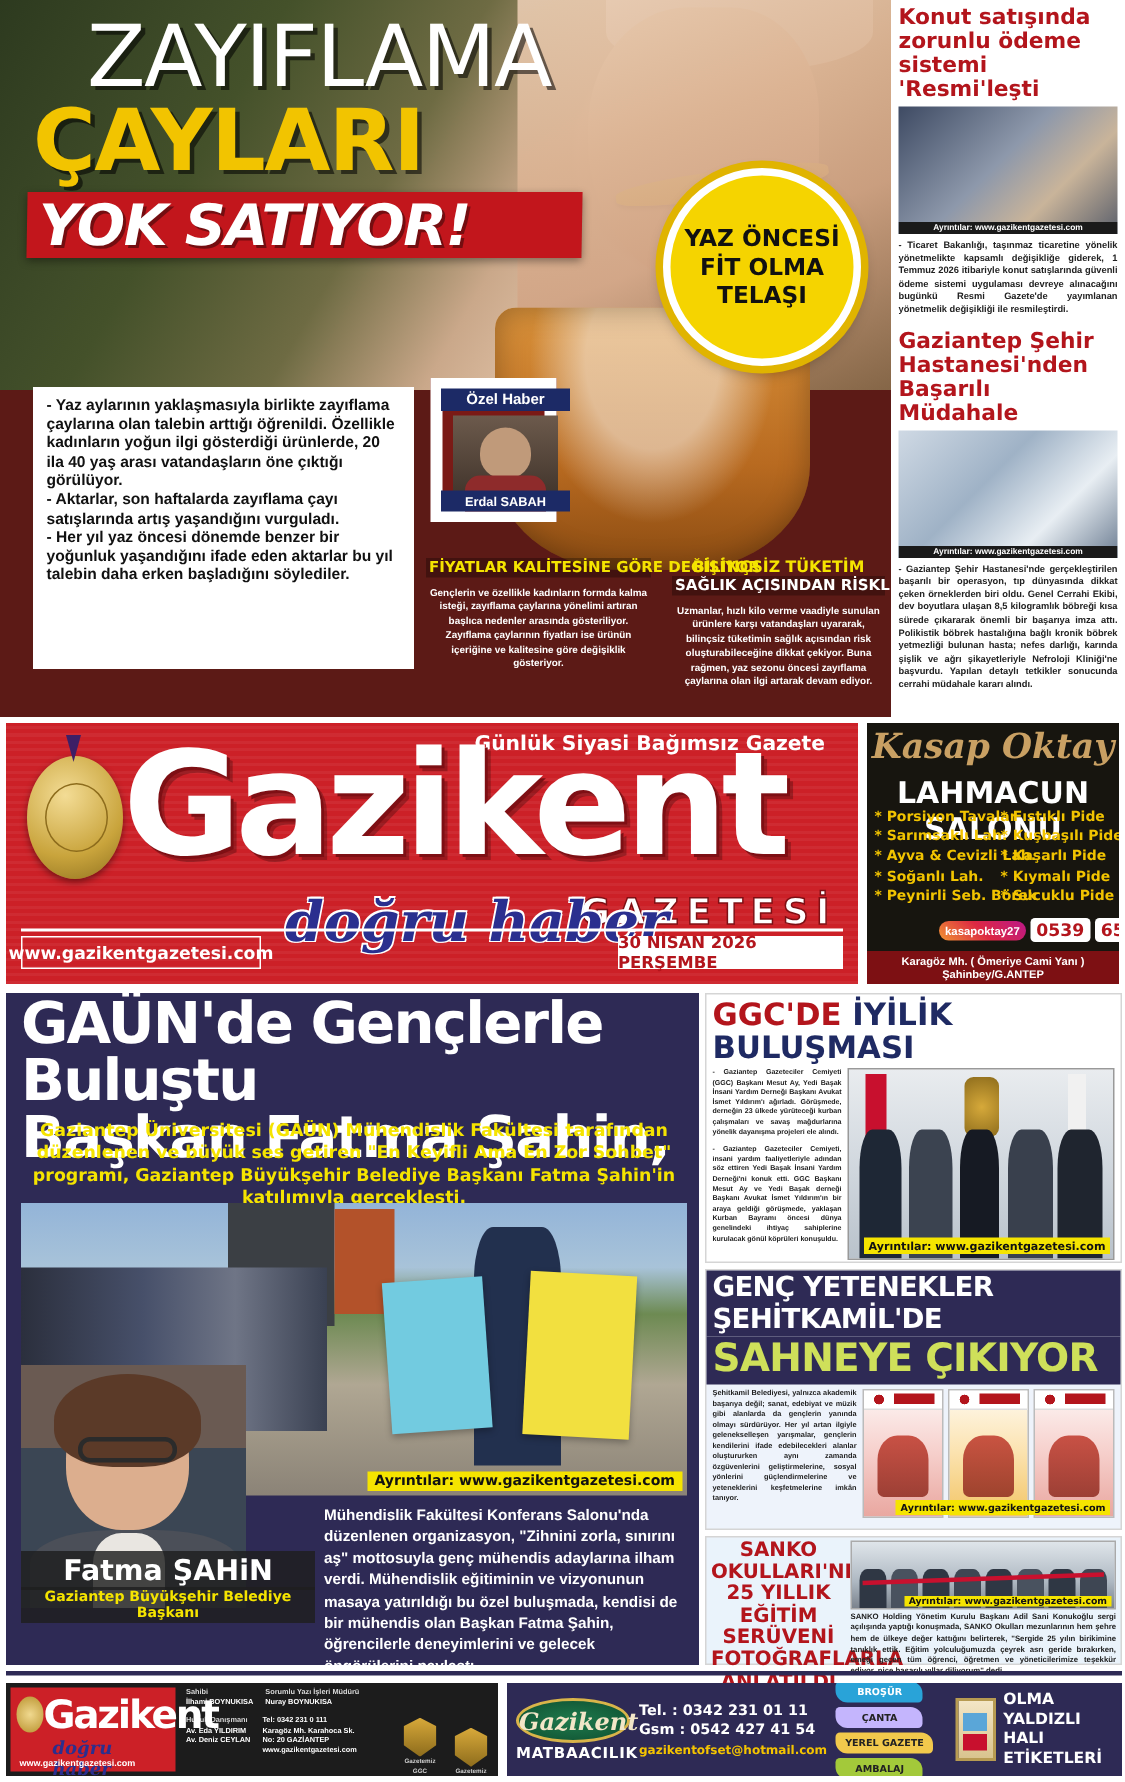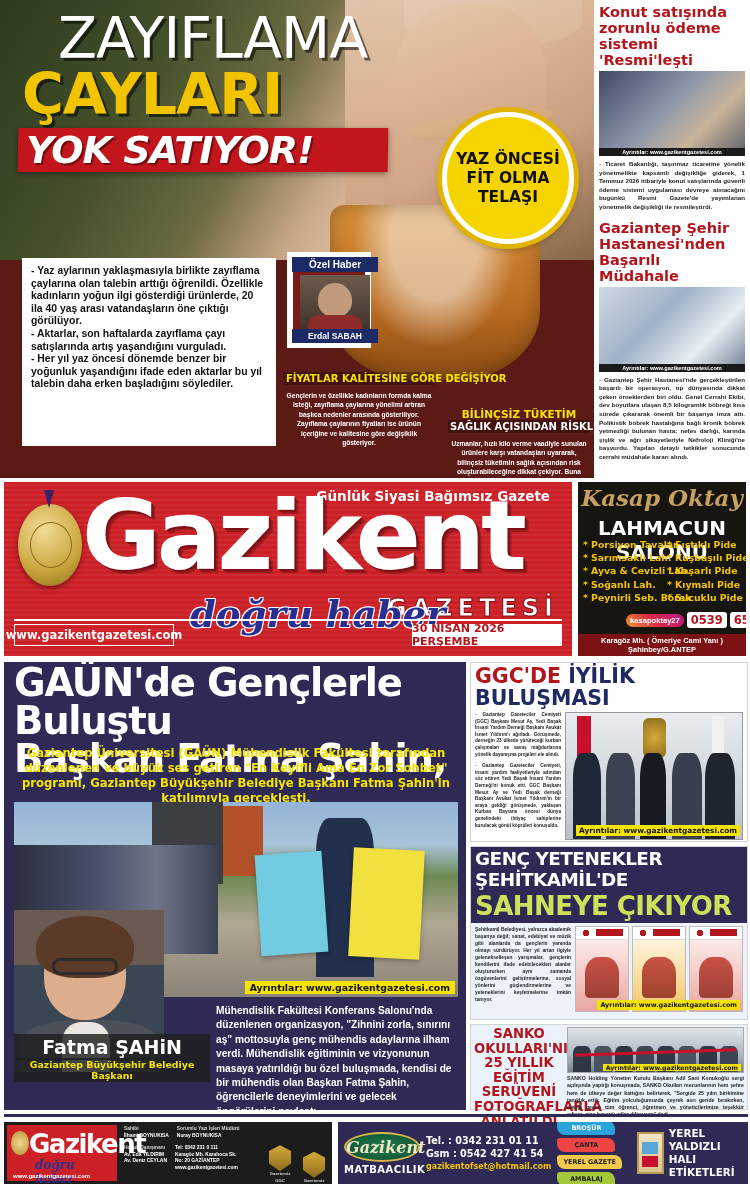--- a/index.html
+++ b/index.html
@@ -90,21 +90,21 @@
     position:absolute; left:442px; top:112px; width:132px; height:132px;
     background:#f5d400; border-radius:50%;
     border:5px solid #fff;
     box-shadow:0 0 0 5px #e0b400, 0 4px 10px rgba(0,0,0,.4);
     display:flex; flex-direction:column; align-items:center; justify-content:center;
     color:#111; font-weight:900; font-size:15.5px; line-height:19px; text-align:center;
     font-family:"DejaVu Sans", sans-serif;
   }
   .ozelhaber{
     position:absolute; left:287px; top:252px; width:84px; height:96px;
-    background:#7a1a16; border:6px solid #ffffff;
+    background:#7a1a16; border:8px solid #ffffff;
   }
   .ozelhaber .oh-t{
     position:absolute; left:-1px; top:-1px; width:86px; height:15px;
     background:#1c2a66; color:#fff; font-size:10px; font-weight:900;
     text-align:center; line-height:15px;
   }
   .ozelhaber .oh-p{
     position:absolute; left:7px; top:17px; width:70px; height:62px;
     background:linear-gradient(#6c5a4c,#3b2f27);
   }
@@ -127,21 +127,20 @@
   .sub-title{
     display:block; font-size:10px; font-weight:900; color:#f5e400;
     text-align:center; background:rgba(0,0,0,.28); padding:1px 2px;
     font-family:"DejaVu Sans", sans-serif; white-space:nowrap;
   }
   .sub-title.red{ color:#fff; }
   .sub-title2{
     display:block; font-size:10.5px; font-weight:900; color:#f5e400;
     text-align:center; padding:0 2px; font-family:"DejaVu Sans", sans-serif;
     white-space:nowrap;
-    margin-top:36px;
   }
   .sub-body{
     display:block; margin-top:6px; font-size:6.6px; line-height:9.4px;
     color:#fff; text-align:center; font-weight:700;
   }
 
   
   .rightcol{
     position:absolute; left:594px; top:0; width:156px; height:478px;
     background:#fff; padding:4px 5px;
@@ -721,27 +720,27 @@
       <div class="fr-mat">MATBAACILIK</div>
     </div>
     <div class="fr-contact">
       <div>Tel.  : 0342 231 01 11</div>
       <div>Gsm : 0542 427 41 54</div>
       <div class="mail">gazikentofset@hotmail.com</div>
     </div>
     <div class="fr-tags">
 
       <span class="tag" style="background:#29a3d8">BROŞÜR</span>
-      <span class="tag dark" style="background:#ef4444">ÇANTA</span>
+      <span class="tag dark" style="background:#c4b5fd">ÇANTA</span>
       <span class="tag dark" style="background:#f2c94c">YEREL GAZETE</span>
       <span class="tag dark" style="background:#a3c93a">AMBALAJ</span>
 
     </div>
     <div class="fr-varak">
       <span class="mini"></span>
       <span class="vt">
-        <span>YEREL YALDIZLI</span><br>
+        <span>OLMA YALDIZLI</span><br>
         <span>HALI ETİKETLERİ</span>
       </span>
     </div>
   </div>
 
 </div>
 
 </body></html>

